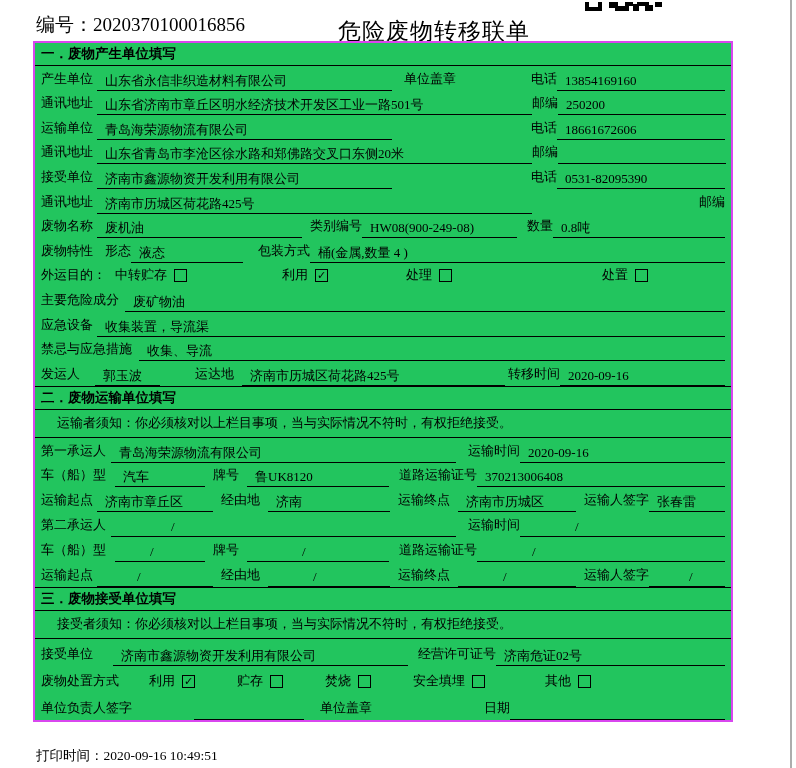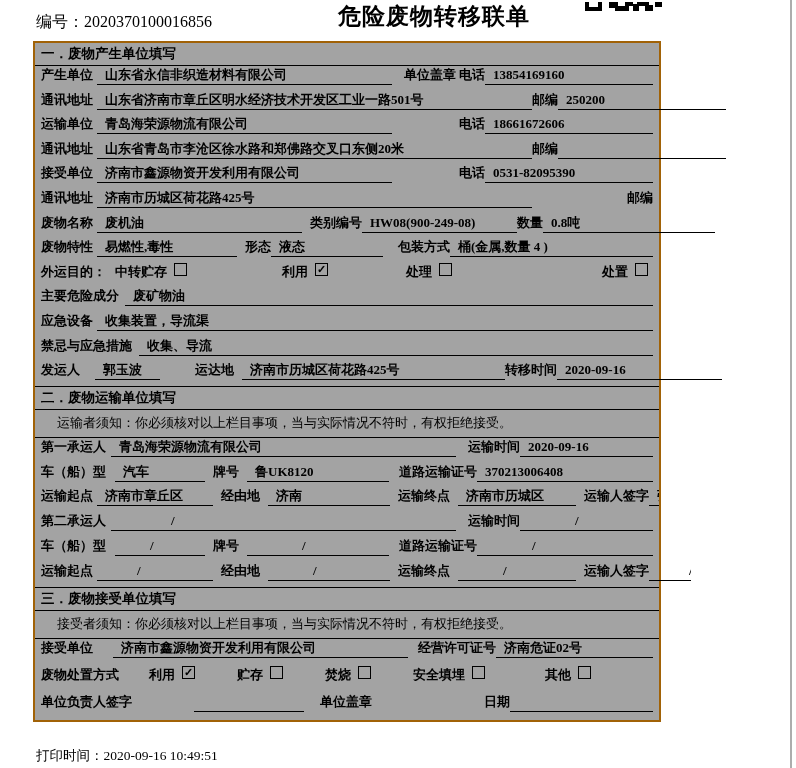--- a/index.html
+++ b/index.html
@@ -1,39 +1,39 @@
 <!DOCTYPE html>
 <html><head>
 <meta charset="utf-8">
 <style>
   html,body{margin:0;padding:0;}
   body{
     width:796px;height:768px;background:#ffffff;position:relative;overflow:hidden;
     font-family:"Liberation Serif","DejaVu Serif",serif;
     color:#000;font-size:13px;
   }
-  .doc-number{position:absolute;left:36px;top:12px;font-size:16px;white-space:nowrap;}
-  .title{position:absolute;left:338px;top:1px;font-size:23px;font-weight:bold;letter-spacing:1px;white-space:nowrap;}
+  .doc-number{position:absolute;left:36px;top:12px;font-size:19px;white-space:nowrap;}
+  .title{position:absolute;left:338px;top:16px;font-size:23px;font-weight:normal;letter-spacing:1px;white-space:nowrap;}
   .qr-frag{position:absolute;left:585px;top:0;}
   .page-edge{position:absolute;left:790px;top:0;width:2px;height:768px;background:#adadad;}
 
   .form-table{
-    position:absolute;left:33px;top:41px;width:628px;box-sizing:border-box;
-    border:2px solid #a16207;background:#a3a3a3;
+    position:absolute;left:33px;top:41px;width:700px;box-sizing:border-box;
+    border:2px solid #d946ef;background:#22c55e;
   }
   .sec-head{
     font-weight:bold;font-size:13.5px;line-height:22px;height:22px;
     padding:0 6px;border-bottom:1px solid #000;white-space:nowrap;
   }
   .bt{border-top:1px solid #000;}
   .note{
     height:27px;line-height:26px;padding:0 22px;border-bottom:1px solid #000;
     font-size:13px;white-space:nowrap;
   }
-  .row{display:flex;align-items:flex-start;padding:0 6px;font-weight:bold;}
+  .row{display:flex;align-items:flex-end;padding:0 6px;}
   .s1 .row{height:24.6px;}
   .s2 .row{height:24.8px;}
   .s3 .row{height:27px;}
   .lb{white-space:nowrap;padding-bottom:3px;flex-shrink:0;}
   .u{
     border-bottom:1px solid #000;white-space:nowrap;overflow:hidden;
     padding:0 2px 9px 8px;height:19px;line-height:17px;box-sizing:border-box;flex-shrink:0;
   }
   .grow{flex:1 1 auto;}
   .mla{margin-left:auto;}
@@ -117,21 +117,20 @@
       <span class="lb w56">废物名称</span>
       <span class="u" style="width:205px">废机油</span>
       <span class="lb" style="margin-left:8px">类别编号</span>
       <span class="u" style="width:155px">HW08(900-249-08)</span>
       <span class="lb mla">数量</span>
       <span class="u" style="width:172px">0.8吨</span>
     </div>
 
     <div class="row">
       <span class="lb w56">废物特性</span>
-      <span class="u" style="width:140px">易燃性,毒性</span>
       <span class="lb" style="margin-left:8px">形态</span>
       <span class="u" style="width:112px">液态</span>
       <span class="lb" style="margin-left:15px">包装方式</span>
       <span class="u grow">桶(金属,数量 4 )</span>
     </div>
 
     <div class="row">
       <span class="lb w74">外运目的：</span>
       <span class="lb">中转贮存</span>
       <span class="cb"></span>

